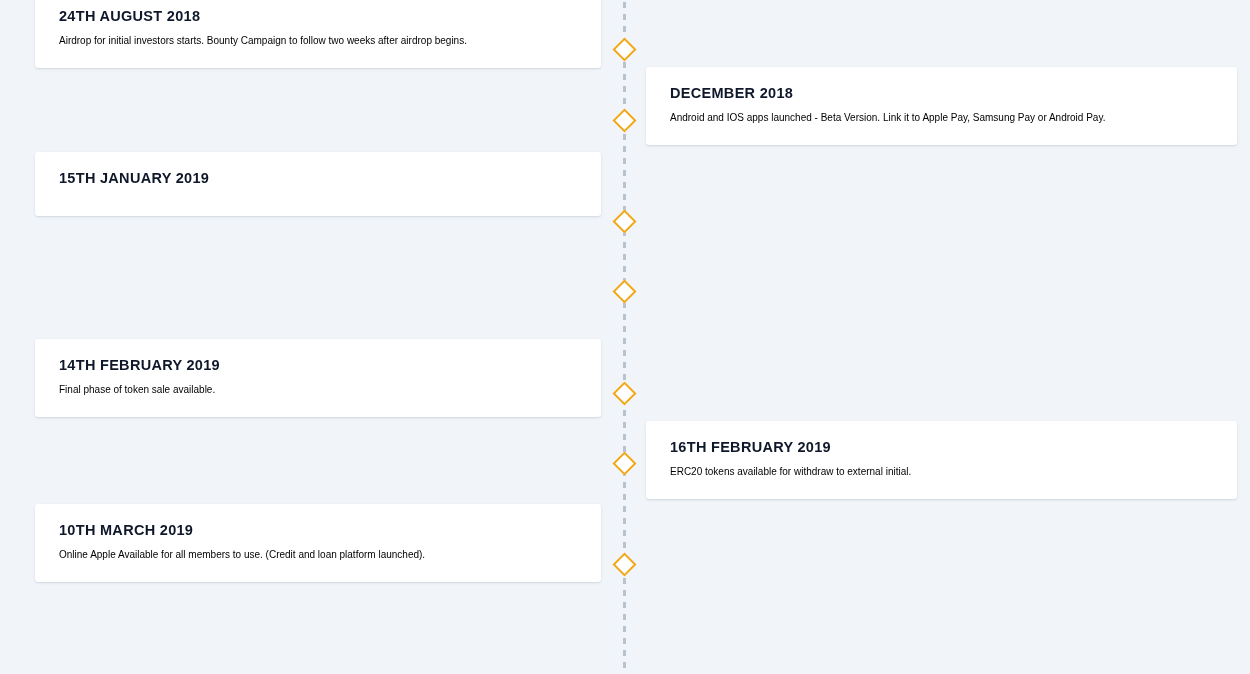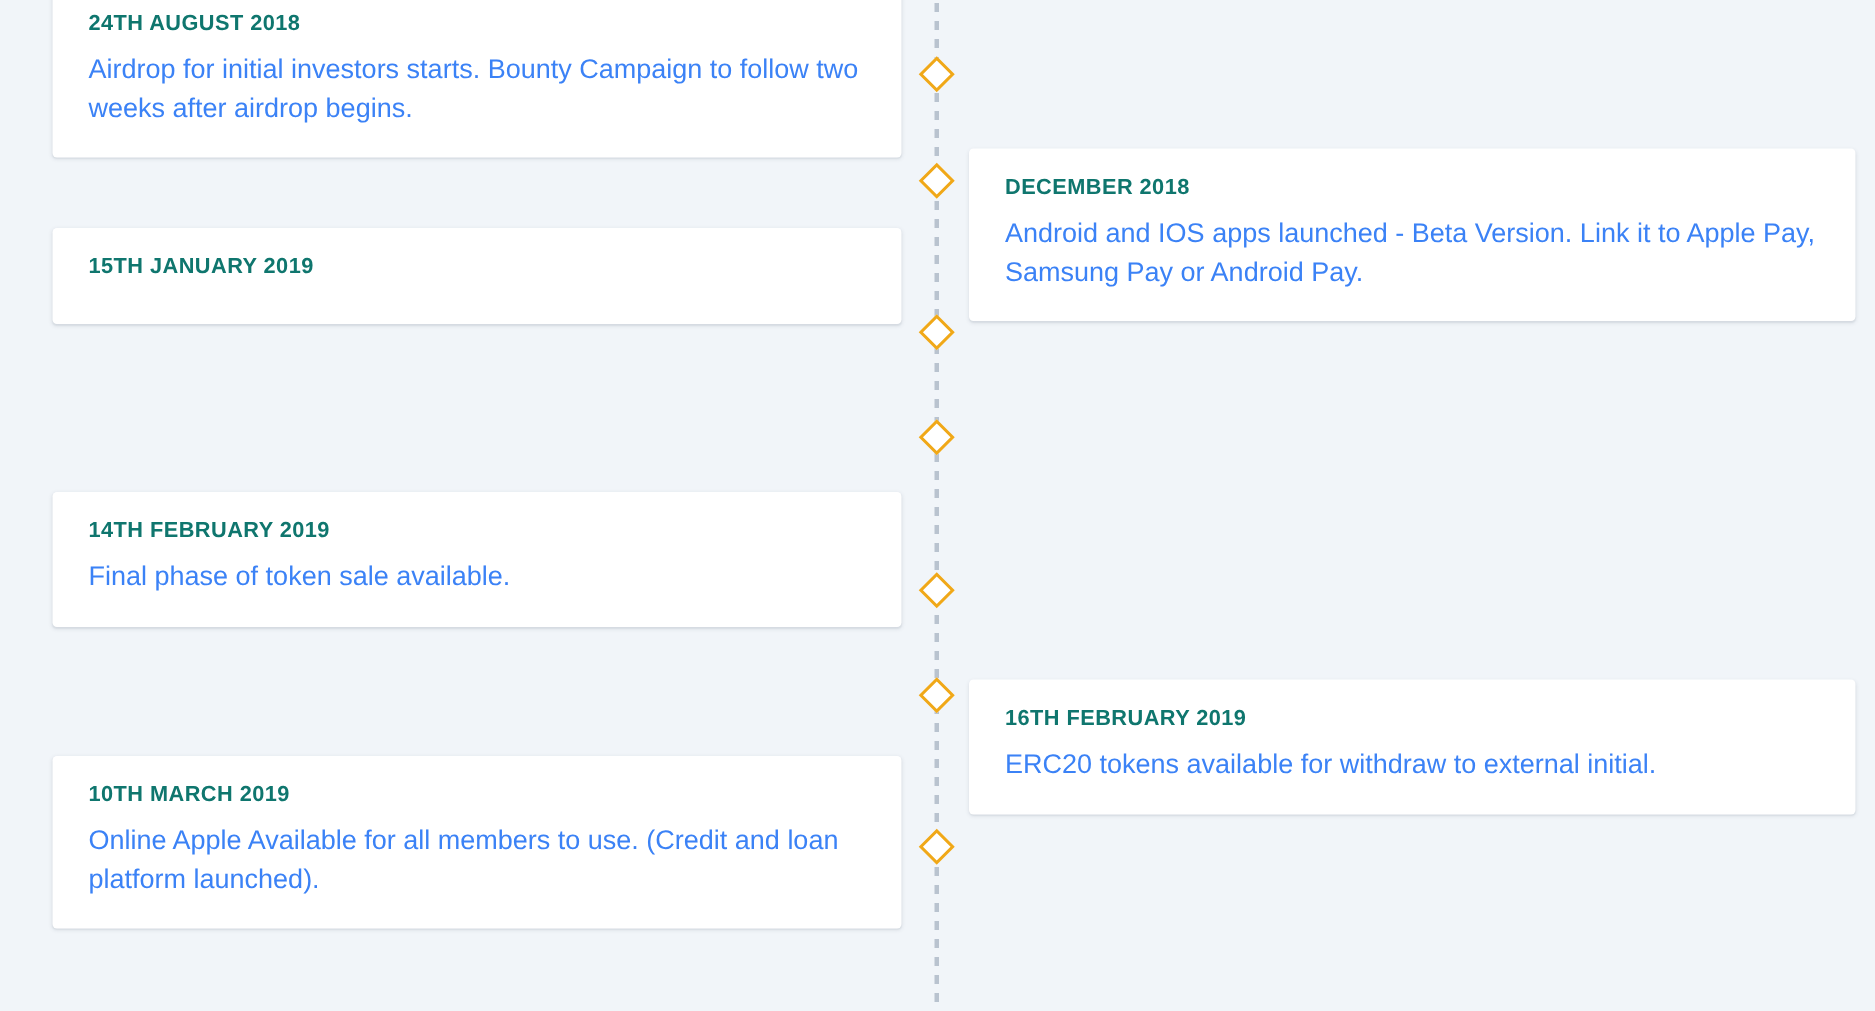--- a/index.html
+++ b/index.html
@@ -51,35 +51,34 @@
     padding: 18px 24px 20px 24px;
     box-sizing: border-box;
   }
   .card.left {
     left: 35px;
     width: 566px;
   }
   .card.right {
     left: 646px;
     width: 591px;
-    margin-top: 32px;
   }
 
   .card-date {
     font-size: 14.5px;
     font-weight: bold;
     letter-spacing: 0.3px;
-    color: #0f766e;
+    color: #0f172a;
     margin: 0 0 10px 0;
     text-transform: uppercase;
   }
   .card-desc {
-    font-size: 18px;
+    font-size: 10px;
     line-height: 1.42;
-    color: #3b82f6;
+    color: #000000;
     margin: 0;
   }
 </style>
 </head>
 <body>
 
 <div class="timeline">
 
   <div class="spine"></div>
 
@@ -99,21 +98,21 @@
   <div class="card right" style="top:67px">
     <div class="card-date">DECEMBER 2018</div>
     <div class="card-desc">Android and IOS apps launched - Beta Version. Link it to Apple Pay, Samsung Pay or Android Pay.</div>
   </div>
 
   <div class="card left" style="top:152px">
     <div class="card-date">15TH JANUARY 2019</div>
   </div>
 
 
-  <div class="card left" style="top:328px">
+  <div class="card left" style="top:339px">
     <div class="card-date">14TH FEBRUARY 2019</div>
     <div class="card-desc">Final phase of token sale available.</div>
   </div>
 
   <div class="card right" style="top:421px">
     <div class="card-date">16TH FEBRUARY 2019</div>
     <div class="card-desc">ERC20 tokens available for withdraw to external initial.</div>
   </div>
 
   <div class="card left" style="top:504px">

